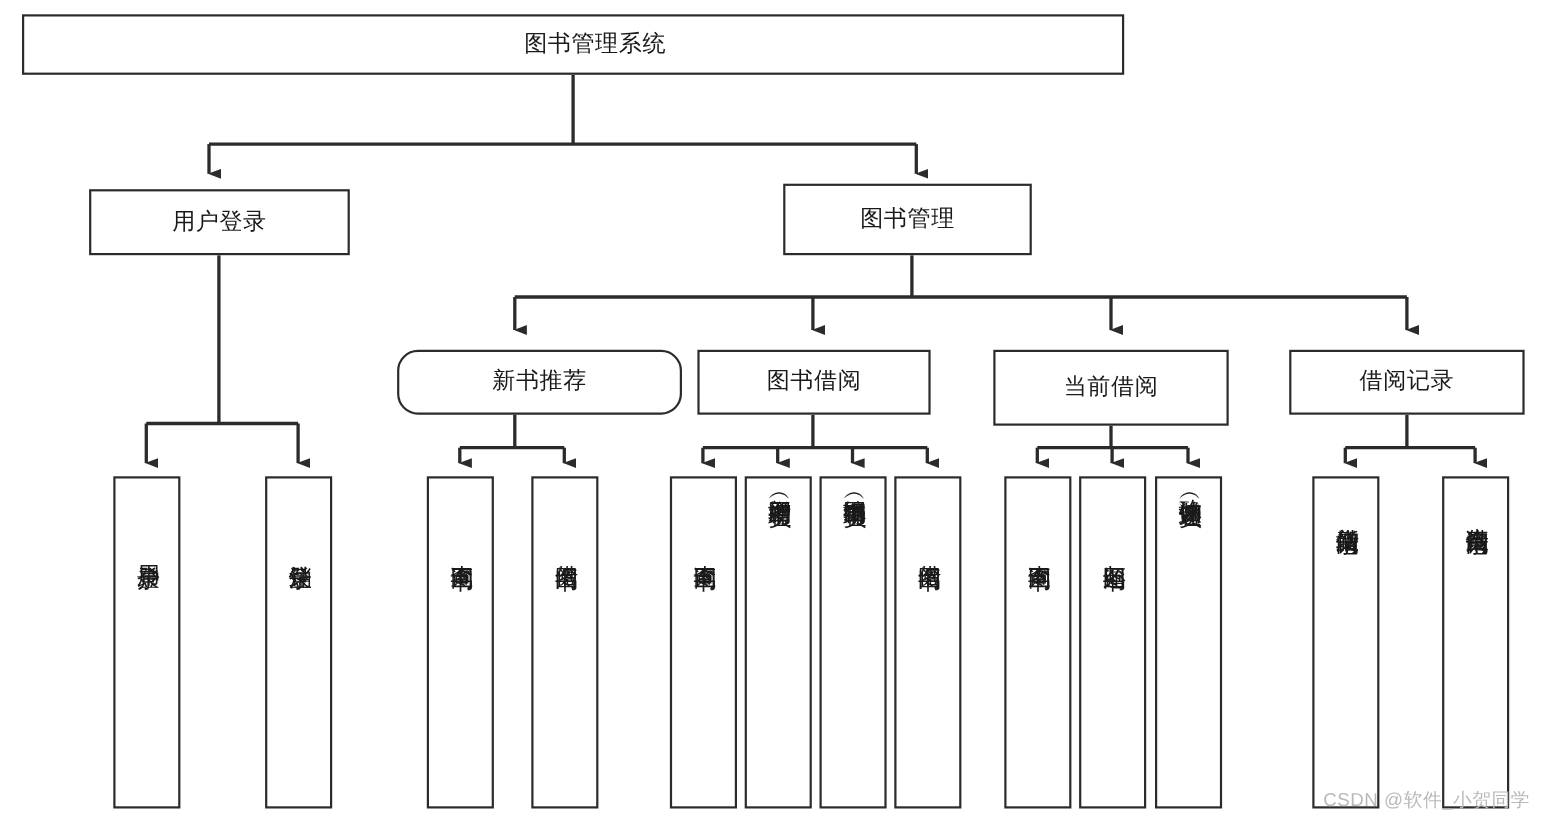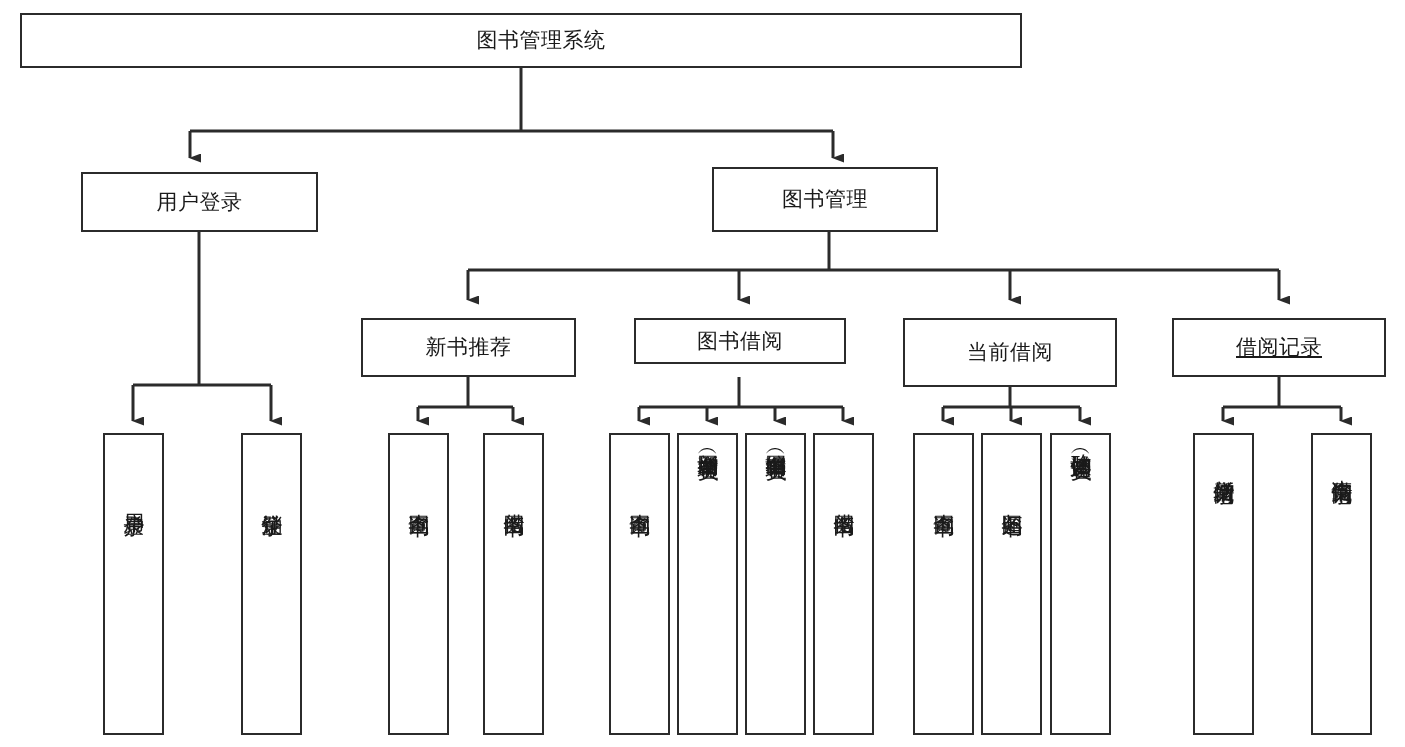--- a/index.html
+++ b/index.html
@@ -124,30 +124,30 @@
     <span class="node-label">图书管理系统</span>
   </div>
 
   <div class="node-box" style="left:81px; top:172px; width:237px; height:60px;">
     <span class="node-label">用户登录</span>
   </div>
   <div class="node-box" style="left:712px; top:167px; width:226px; height:65px;">
     <span class="node-label">图书管理</span>
   </div>
 
-  <div class="node-box" style="left:361px; top:318px; width:215px; height:59px;">
+  <div class="node-box" style="left:361px; top:318px; width:259px; height:59px;border-radius:19px;">
     <span class="node-label">新书推荐</span>
   </div>
-  <div class="node-box" style="left:634px; top:318px; width:212px; height:46px;">
+  <div class="node-box" style="left:634px; top:318px; width:212px; height:59px;">
     <span class="node-label">图书借阅</span>
   </div>
   <div class="node-box" style="left:903px; top:318px; width:214px; height:69px;">
     <span class="node-label">当前借阅</span>
   </div>
-  <div class="node-box" style="left:1172px; top:318px; width:214px; height:59px;text-decoration:underline;">
+  <div class="node-box" style="left:1172px; top:318px; width:214px; height:59px;">
     <span class="node-label">借阅记录</span>
   </div>
 
   <div class="node-box vertical" style="left:103px; top:433px; width:61px; height:302px;">
     <span class="node-label" style="margin-top:62px;">用户登录</span>
   </div>
   <div class="node-box vertical" style="left:241px; top:433px; width:61px; height:302px;">
     <span class="node-label" style="margin-top:62px;">注销登录</span>
   </div>
 
@@ -181,14 +181,15 @@
     <span class="node-label" style="margin-top:2px;">确认归还（管理员）</span>
   </div>
 
   <div class="node-box vertical" style="left:1193px; top:433px; width:61px; height:302px;">
     <span class="node-label" style="margin-top:28px;">新增借阅记录</span>
   </div>
   <div class="node-box vertical" style="left:1311px; top:433px; width:61px; height:302px;">
     <span class="node-label" style="margin-top:28px;">查询借阅记录</span>
   </div>
 
+  <div class="watermark">CSDN @软件_小贺同学</div>
 
 </div>
 
 </body></html>

